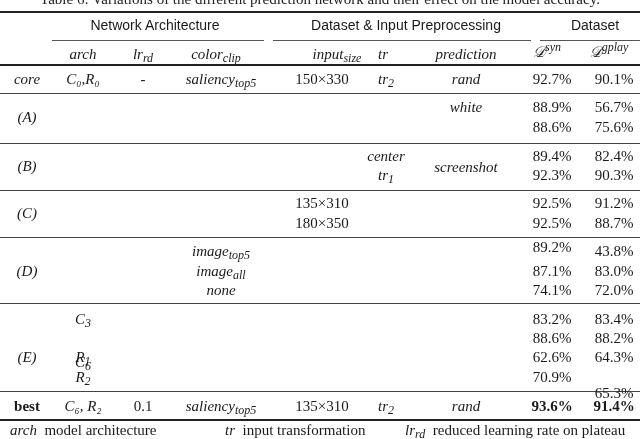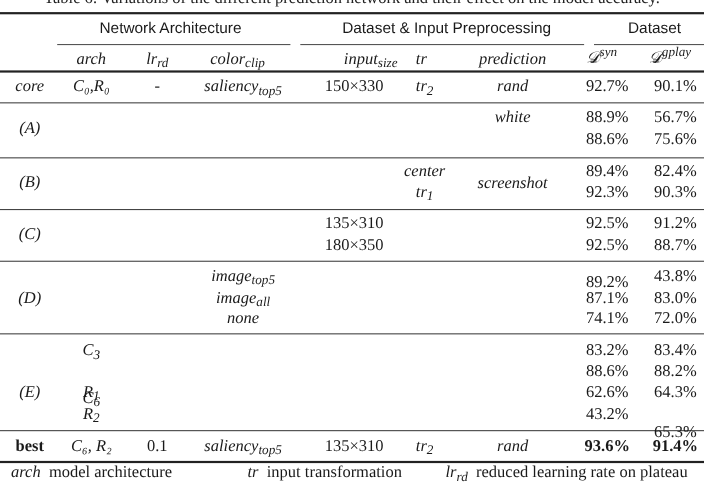--- a/index.html
+++ b/index.html
@@ -127,41 +127,41 @@
 <div class="cell it" style="left:27px; top:204px;">(C)</div>
 <div class="cell" style="left:322px; top:194px;">135×310</div>
 <div class="cell" style="left:552px; top:194px;">92.5%</div>
 <div class="cell" style="left:614px; top:194px;">91.2%</div>
 <div class="cell" style="left:322px; top:214px;">180×350</div>
 <div class="cell" style="left:552px; top:214px;">92.5%</div>
 <div class="cell" style="left:614px; top:214px;">88.7%</div>
 
 <div class="cell it" style="left:27px; top:262px;">(D)</div>
 <div class="cell it" style="left:221px; top:242px;"><span>image</span><sub>top5</sub></div>
-<div class="cell" style="left:552px; top:248px;">89.2%</div>
+<div class="cell" style="left:552px; top:238px;">89.2%</div>
 <div class="cell" style="left:614px; top:242px;">43.8%</div>
 <div class="cell it" style="left:221px; top:262px;"><span>image</span><sub>all</sub></div>
 <div class="cell" style="left:552px; top:262px;">87.1%</div>
 <div class="cell" style="left:614px; top:262px;">83.0%</div>
 <div class="cell it" style="left:221px; top:281px;">none</div>
 <div class="cell" style="left:552px; top:281px;">74.1%</div>
 <div class="cell" style="left:614px; top:281px;">72.0%</div>
 
 <div class="cell it" style="left:27px; top:348px;">(E)</div>
 <div class="cell it" style="left:83px; top:310px;"><span>C</span><sub>3</sub></div>
 <div class="cell" style="left:552px; top:310px;">83.2%</div>
 <div class="cell" style="left:614px; top:310px;">83.4%</div>
 <div class="cell it" style="left:83px; top:329px;margin-top:24px;"><span>C</span><sub>6</sub></div>
 <div class="cell" style="left:552px; top:329px;">88.6%</div>
 <div class="cell" style="left:614px; top:329px;">88.2%</div>
 <div class="cell it" style="left:83px; top:348px;"><span>R</span><sub>1</sub></div>
 <div class="cell" style="left:552px; top:348px;">62.6%</div>
 <div class="cell" style="left:614px; top:348px;">64.3%</div>
 <div class="cell it" style="left:83px; top:368px;"><span>R</span><sub>2</sub></div>
-<div class="cell" style="left:552px; top:368px;">43.2%</div>
+<div class="cell" style="left:552px; top:368px;">70.9%</div>
 <div class="cell" style="left:614px; top:384px;">65.3%</div>
 
 <div class="cell bold" style="left:27px; top:397px;">best</div>
 <div class="cell it" style="left:83px; top:397px;">C₆, R₂</div>
 <div class="cell" style="left:143px; top:397px;">0.1</div>
 <div class="cell it" style="left:221px; top:397px;"><span>saliency</span><sub>top5</sub></div>
 <div class="cell" style="left:322px; top:397px;">135×310</div>
 <div class="cell it" style="left:386px; top:397px;"><span>tr</span><sub>2</sub></div>
 <div class="cell it" style="left:466px; top:397px;">rand</div>
 <div class="cell bold" style="left:552px; top:397px;">93.6%</div>

